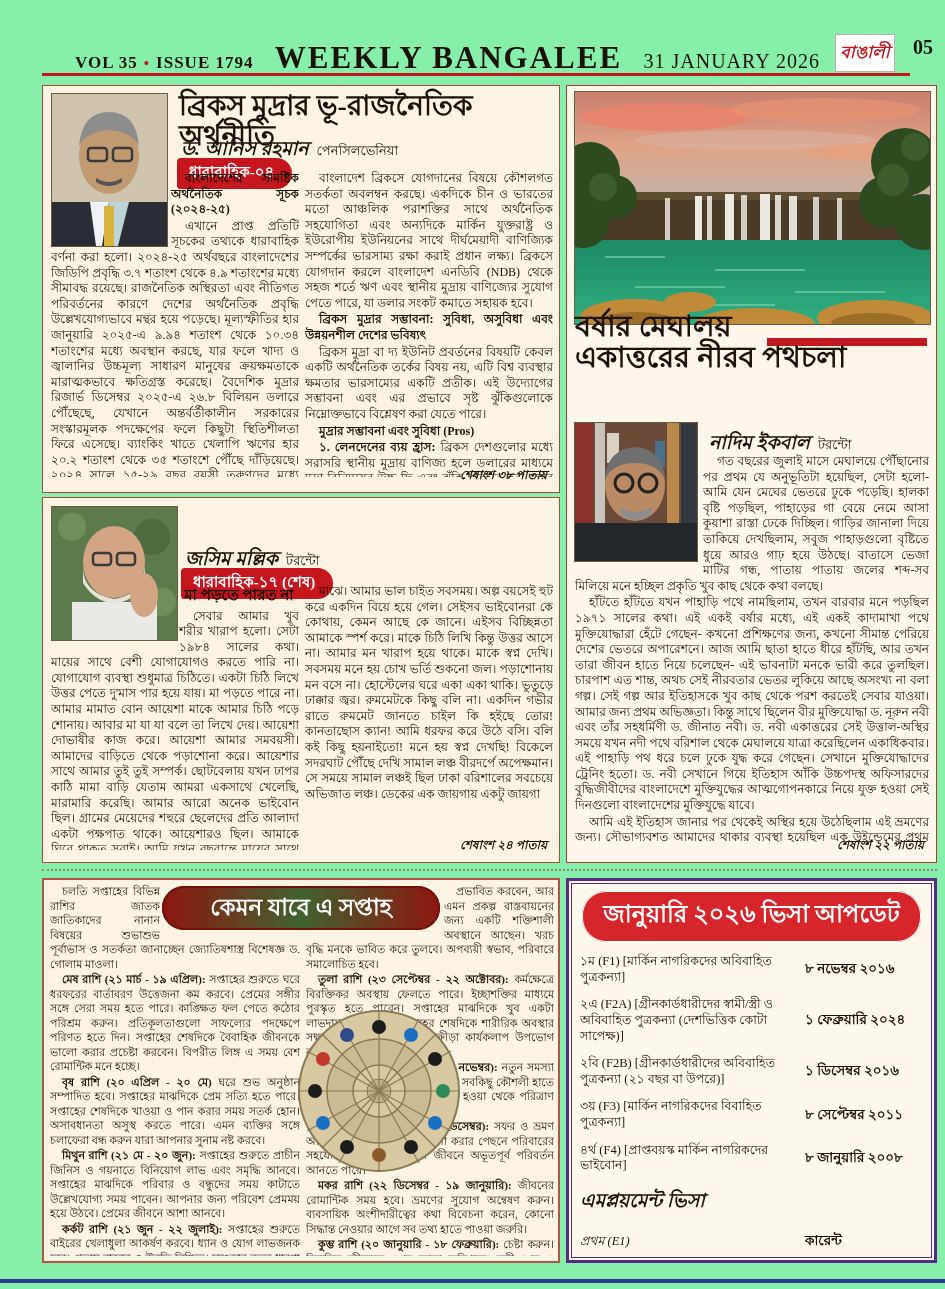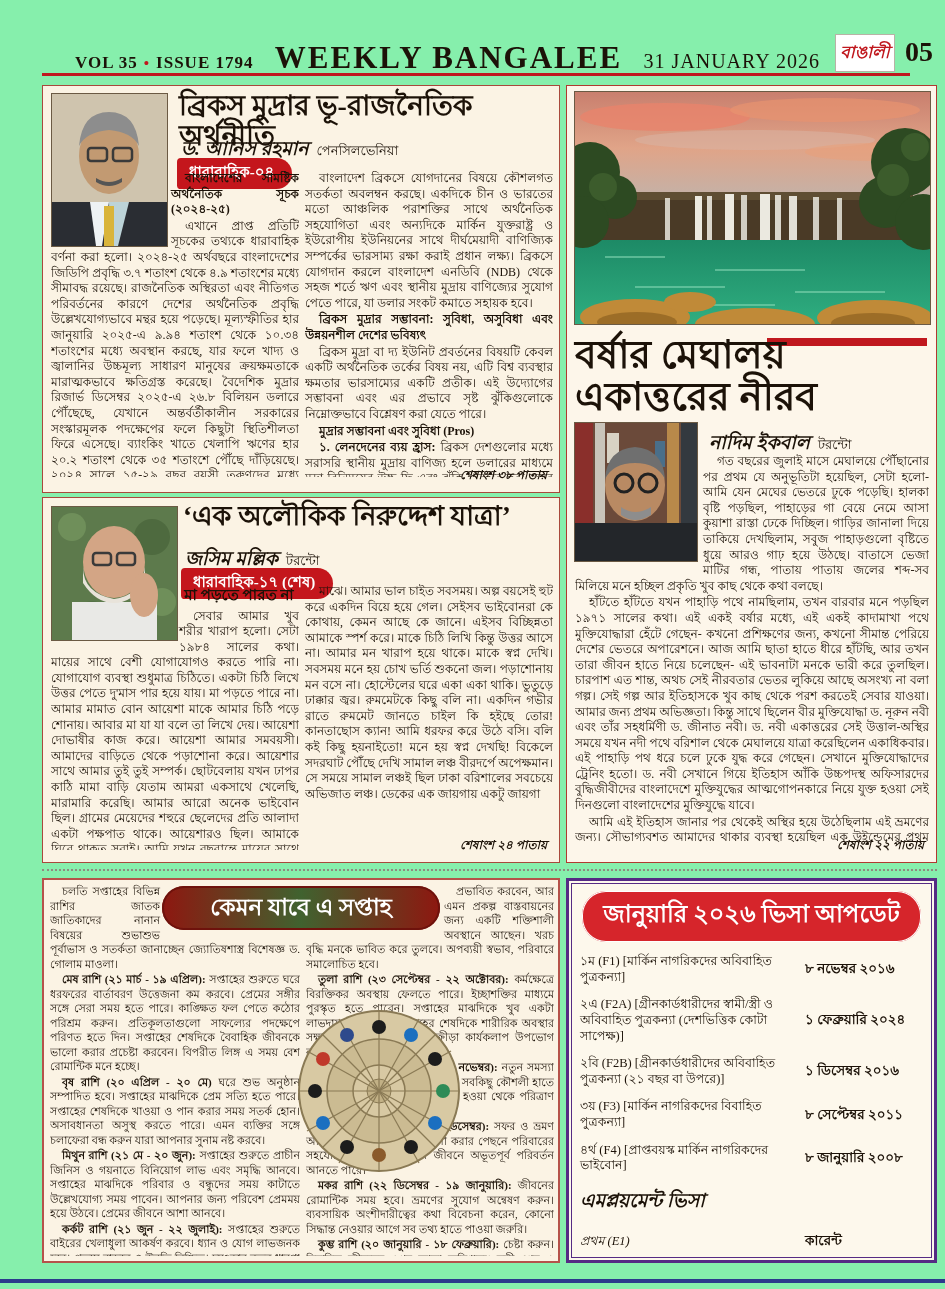--- a/index.html
+++ b/index.html
@@ -7,21 +7,21 @@
         font-family:"Liberation Serif",serif;color:#1c1208;}
   
   .hdr{position:absolute;left:75px;top:40px;width:745px;display:flex;align-items:baseline;justify-content:space-between;}
   .volissue{font-size:17px;letter-spacing:1px;font-weight:bold;}
   .volissue .dot{color:#c0181e;font-size:15px;padding:0 6px;}
   .masthead{font-size:31px;font-weight:bold;letter-spacing:2px;}
   .hdate{font-size:20px;letter-spacing:1px;font-weight:normal;}
   .logo{position:absolute;right:50px;top:34px;width:58px;height:36px;background:#fff;border:1px solid #b9b2a6;
         display:flex;align-items:center;justify-content:center;}
   .logo span{color:#c0181e;font-weight:bold;font-size:17px;font-style:italic;}
-  .pageno{position:absolute;right:12px;top:36px;font-size:28px;font-weight:bold;}
+  .pageno{position:absolute;right:12px;top:36px;font-size:20px;font-weight:bold;}
   .hrule{position:absolute;left:42px;top:73px;width:868px;height:3px;background:#c0181e;}
   
   .box{position:absolute;background:#fbf3e4;border:1px solid #a8493c;box-sizing:border-box;}
   .a1{left:42px;top:85px;width:518px;height:408px;}
   .a2{left:42px;top:497px;width:518px;height:366px;}
   .ft{left:566px;top:85px;width:371px;height:778px;background:#fdf6ea;border-color:#b03a30;}
   .ho{left:42px;top:878px;width:518px;height:385px;border-color:#b5524a;border-width:2px;}
   .vi{left:566px;top:878px;width:371px;height:385px;background:#fdf8ec;border:3px solid #552b84;padding:2px;}
   .vi-inner{border:1px solid #552b84;height:100%;box-sizing:border-box;padding:5px 8px;overflow:hidden;}
   .dashed-sep{position:absolute;left:42px;top:869px;width:895px;border-top:2px dotted #8f8a80;}
@@ -49,21 +49,21 @@
   .a2 .headline{position:absolute;left:140px;top:4px;width:372px;font-size:27px;}
   .a2 .byline{position:absolute;left:142px;top:46px;}
   .a2 .badge-wrap{position:absolute;left:138px;top:70px;}
   .a2 .c1{left:8px;top:86px;width:248px;height:266px;}
   .a2 .c2{left:262px;top:86px;width:248px;height:266px;}
   .a2 .sp{float:left;width:128px;height:60px;}
   .a2sub{font-weight:bold;font-size:15px;text-align:center;margin:2px 0 3px 0;}
   
   .ft .wf{position:absolute;left:7px;top:5px;width:355px;height:232px;border:1px solid #6b5a44;}
   .ft .redbar{position:absolute;left:200px;top:252px;width:160px;height:8px;background:#c0181e;}
-  .ft .headline{position:absolute;left:8px;top:248px;width:354px;font-size:39px;}
+  .ft .headline{position:absolute;left:8px;top:225px;width:354px;font-size:29px;}
   .ft .byline{position:absolute;left:142px;top:342px;}
   .ft .fbody{left:8px;top:368px;width:354px;height:388px;}
   .ft .sp{float:left;width:128px;height:110px;}
   
   .ho .banner{position:absolute;left:118px;top:6px;width:278px;height:44px;border-radius:22px;
               background:linear-gradient(90deg,#8e1710,#40622f 50%,#8e1710);
               color:#fff;font-weight:bold;font-size:23px;display:flex;align-items:center;justify-content:center;
               box-shadow:0 0 0 2px #6e120c inset;}
   .ho .hc{position:absolute;font-size:11px;line-height:1.32;text-align:justify;overflow:hidden;}
   .ho .hcl{left:6px;top:4px;width:250px;height:372px;}
@@ -143,21 +143,20 @@
         <circle cx="100" cy="30" r="18" fill="#4e6a3f"></circle>
       <circle cx="40" cy="110" r="16" fill="#557247"></circle>
         <circle cx="110" cy="95" r="14" fill="#6f8f5a"></circle>
       <rect x="20" y="95" width="85" height="38" fill="#e9e9e6"></rect>
       <ellipse cx="62" cy="55" rx="31" ry="36" fill="#d3a585"></ellipse>
       <path d="M31 60 Q31 86 62 92 Q90 88 93 60 L93 76 Q80 96 62 96 Q44 96 31 76Z" fill="#e8e3da"></path>
       <rect x="41" y="46" width="18" height="12" rx="3" fill="none" stroke="#3a3a3a" stroke-width="2.5"></rect>
       <rect x="65" y="46" width="18" height="12" rx="3" fill="none" stroke="#3a3a3a" stroke-width="2.5"></rect>
       <ellipse cx="92" cy="88" rx="14" ry="22" fill="#d3a585"></ellipse>
     </svg>
-    <div class="headline">‘এক অলৌকিক নিরুদ্দেশ যাত্রা’</div>
     <div class="byline">
       <span>জসিম মল্লিক</span><span class="loc">টরন্টো</span>
     </div>
     <div class="badge-wrap">
       <span class="badge">ধারাবাহিক-১৭ (শেষ)</span>
     </div>
     <div class="bodycol c1">
       <div class="sp"></div>
       <div class="a2sub">মা পড়তে পারত না</div>
 

